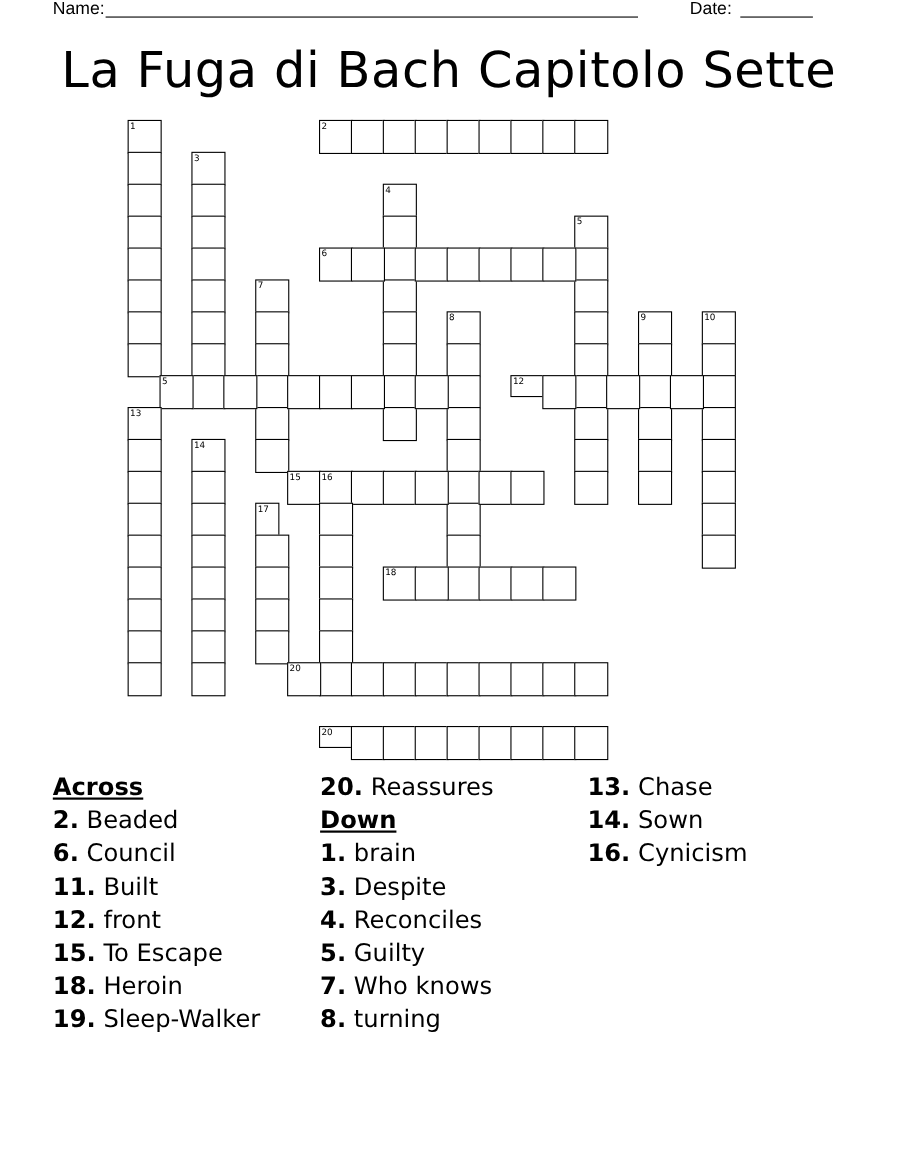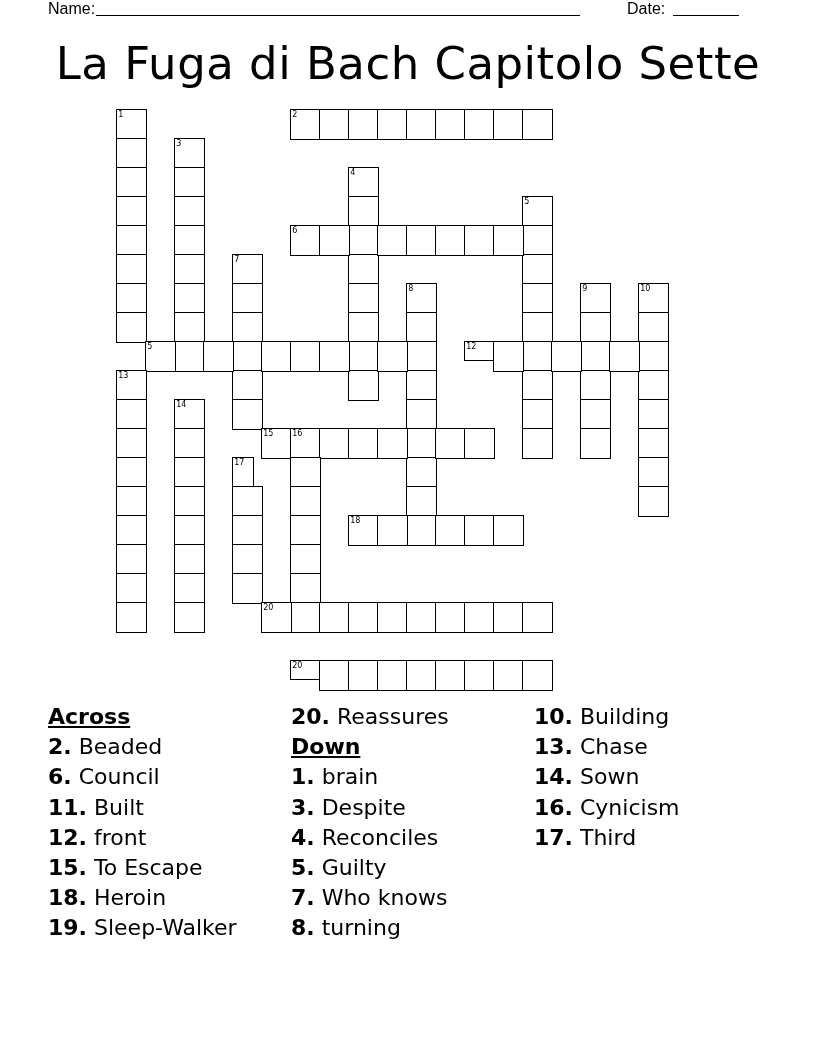--- a/index.html
+++ b/index.html
@@ -238,18 +238,16 @@
   <div class="heading">Down</div>
   <div class="clue"><span class="n">1.</span> <span>brain</span></div>
   <div class="clue"><span class="n">3.</span> <span>Despite</span></div>
   <div class="clue"><span class="n">4.</span> <span>Reconciles</span></div>
   <div class="clue"><span class="n">5.</span> <span>Guilty</span></div>
   <div class="clue"><span class="n">7.</span> <span>Who knows</span></div>
   <div class="clue"><span class="n">8.</span> <span>turning</span></div>
 </div>
 
 <div class="clues col3">
-  <div class="clue"><span class="n">10.</span> <span>Building</span></div>
   <div class="clue"><span class="n">13.</span> <span>Chase</span></div>
   <div class="clue"><span class="n">14.</span> <span>Sown</span></div>
   <div class="clue"><span class="n">16.</span> <span>Cynicism</span></div>
-  <div class="clue"><span class="n">17.</span> <span>Third</span></div>
 </div>
 
 </body></html>

